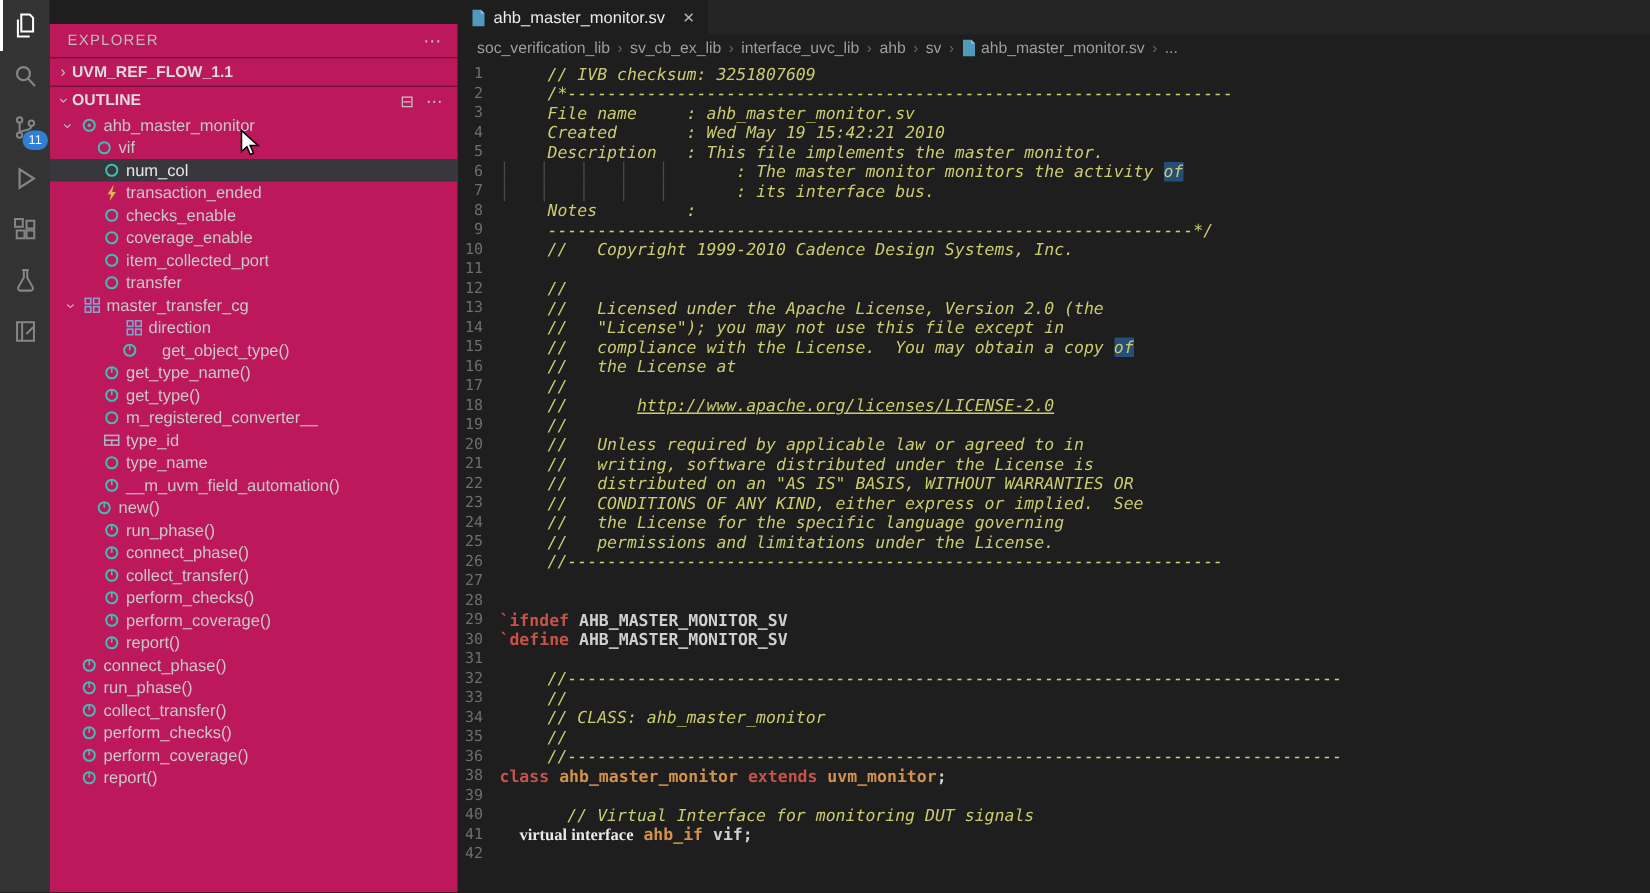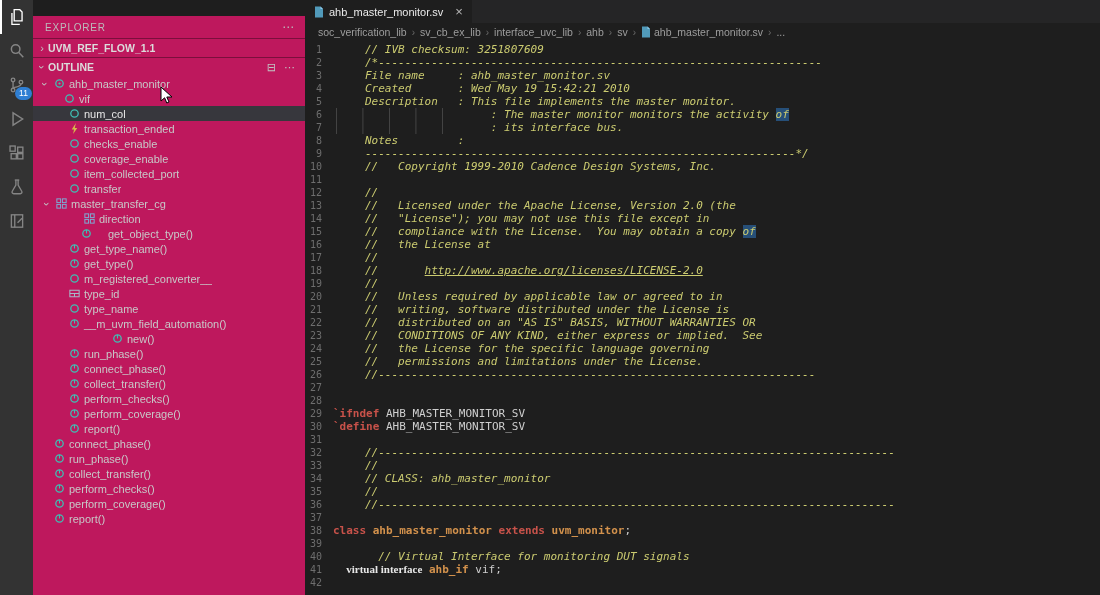--- a/index.html
+++ b/index.html
@@ -50,21 +50,21 @@
   .code{position:relative;font-family:"DejaVu Sans Mono","Liberation Mono",monospace;font-size:11px;
         line-height:13px;padding-top:2px;}
   .line{display:flex;height:13px;white-space:pre;}
   .ln{width:17px;text-align:right;color:#6e6e6e;margin-right:11px;font-size:10px;flex:none;
       font-family:"DejaVu Sans Mono","Liberation Mono",monospace;}
   .tok-c{color:#cbcb70;font-style:italic;margin-left:32px;}
   .tok-cs{color:#cbcb70;font-style:italic;background:#264f78;}
   .tok-cl{color:#cbcb70;font-style:italic;text-decoration:underline;}
   .tok-k{color:#c8524a;font-weight:bold;}
   .tok-t{color:#d2914c;font-weight:bold;}
-  .tok-p{color:#cfcfcf;}
+  .tok-p{color:#cfcfcf;font-weight:bold;}
   .tok-b{color:#e8e8e8;font-weight:bold;font-family:Liberation Serif, serif;}
   .tok-g{color:#4a4a4a;font-style:normal;}
 
   .mouse-cursor{position:absolute;z-index:9;pointer-events:none;}
 </style>
 </head>
 <body>
 
 <div class="app">
 
@@ -310,21 +310,21 @@
         <div class="row" style="padding-left: 21px;">
           <span class="chev"></span>
           <span class="sym">
             <svg width="13" height="13" viewBox="0 0 14 14" fill="none">
               <circle cx="7" cy="7" r="4" stroke="#3fbfb4" stroke-width="1.4"></circle>
               <path d="M7 3v4" stroke="#3fbfb4" stroke-width="1.2"></path>
             </svg>
           </span>
           <span class="lbl">__m_uvm_field_automation()</span>
         </div>
-        <div class="row" style="padding-left: 16px; margin-left: 48px;">
+        <div class="row" style="padding-left: 16px;">
           <span class="chev"></span>
           <span class="sym">
             <svg width="13" height="13" viewBox="0 0 14 14" fill="none">
               <circle cx="7" cy="7" r="4" stroke="#3fbfb4" stroke-width="1.4"></circle>
               <path d="M7 3v4" stroke="#3fbfb4" stroke-width="1.2"></path>
             </svg>
           </span>
           <span class="lbl">new()</span>
         </div>
         <div class="row" style="padding-left: 21px;">
@@ -528,21 +528,20 @@
         <div class="line"><span class="ln">27</span><span class="lc"></span></div>
         <div class="line"><span class="ln">28</span><span class="lc"></span></div>
         <div class="line"><span class="ln">29</span><span class="lc"><span class="tok-k">`ifndef</span><span class="tok-p"> AHB_MASTER_MONITOR_SV</span></span></div>
         <div class="line"><span class="ln">30</span><span class="lc"><span class="tok-k">`define</span><span class="tok-p"> AHB_MASTER_MONITOR_SV</span></span></div>
         <div class="line"><span class="ln">31</span><span class="lc"></span></div>
         <div class="line"><span class="ln">32</span><span class="lc"><span class="tok-c">//------------------------------------------------------------------------------</span></span></div>
         <div class="line"><span class="ln">33</span><span class="lc"><span class="tok-c">//</span></span></div>
         <div class="line"><span class="ln">34</span><span class="lc"><span class="tok-c">// CLASS: ahb_master_monitor</span></span></div>
         <div class="line"><span class="ln">35</span><span class="lc"><span class="tok-c">//</span></span></div>
         <div class="line"><span class="ln">36</span><span class="lc"><span class="tok-c">//------------------------------------------------------------------------------</span></span></div>
-        <div class="line"><span class="ln">37</span><span class="lc"></span></div>
         <div class="line"><span class="ln">38</span><span class="lc"><span class="tok-k">class</span><span class="tok-p"> </span><span class="tok-t">ahb_master_monitor</span><span class="tok-p"> </span><span class="tok-k">extends</span><span class="tok-p"> </span><span class="tok-t">uvm_monitor</span><span class="tok-p">;</span></span></div>
         <div class="line"><span class="ln">39</span><span class="lc"></span></div>
         <div class="line"><span class="ln">40</span><span class="lc"><span class="tok-c">  // Virtual Interface for monitoring DUT signals</span></span></div>
         <div class="line"><span class="ln">41</span><span class="lc"><span class="tok-p">  </span><span class="tok-b">virtual interface</span><span class="tok-p"> </span><span class="tok-t">ahb_if</span><span class="tok-p"> vif;</span></span></div>
         <div class="line"><span class="ln">42</span><span class="lc"></span></div>
       </div>
   </div>
 
   <svg class="mouse-cursor" id="mouse-cursor" width="14" height="20" viewBox="0 0 14 20" style="left: 160px; top: 86px;">
     <path d="M1 1 L1 15 L4.6 11.8 L6.8 17 L9 16 L6.8 11 L12 11 Z" fill="#ffffff" stroke="#000000" stroke-width="1"></path>

